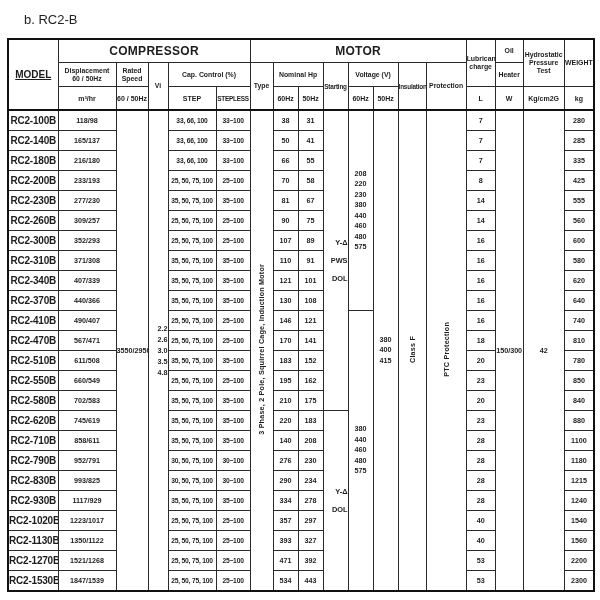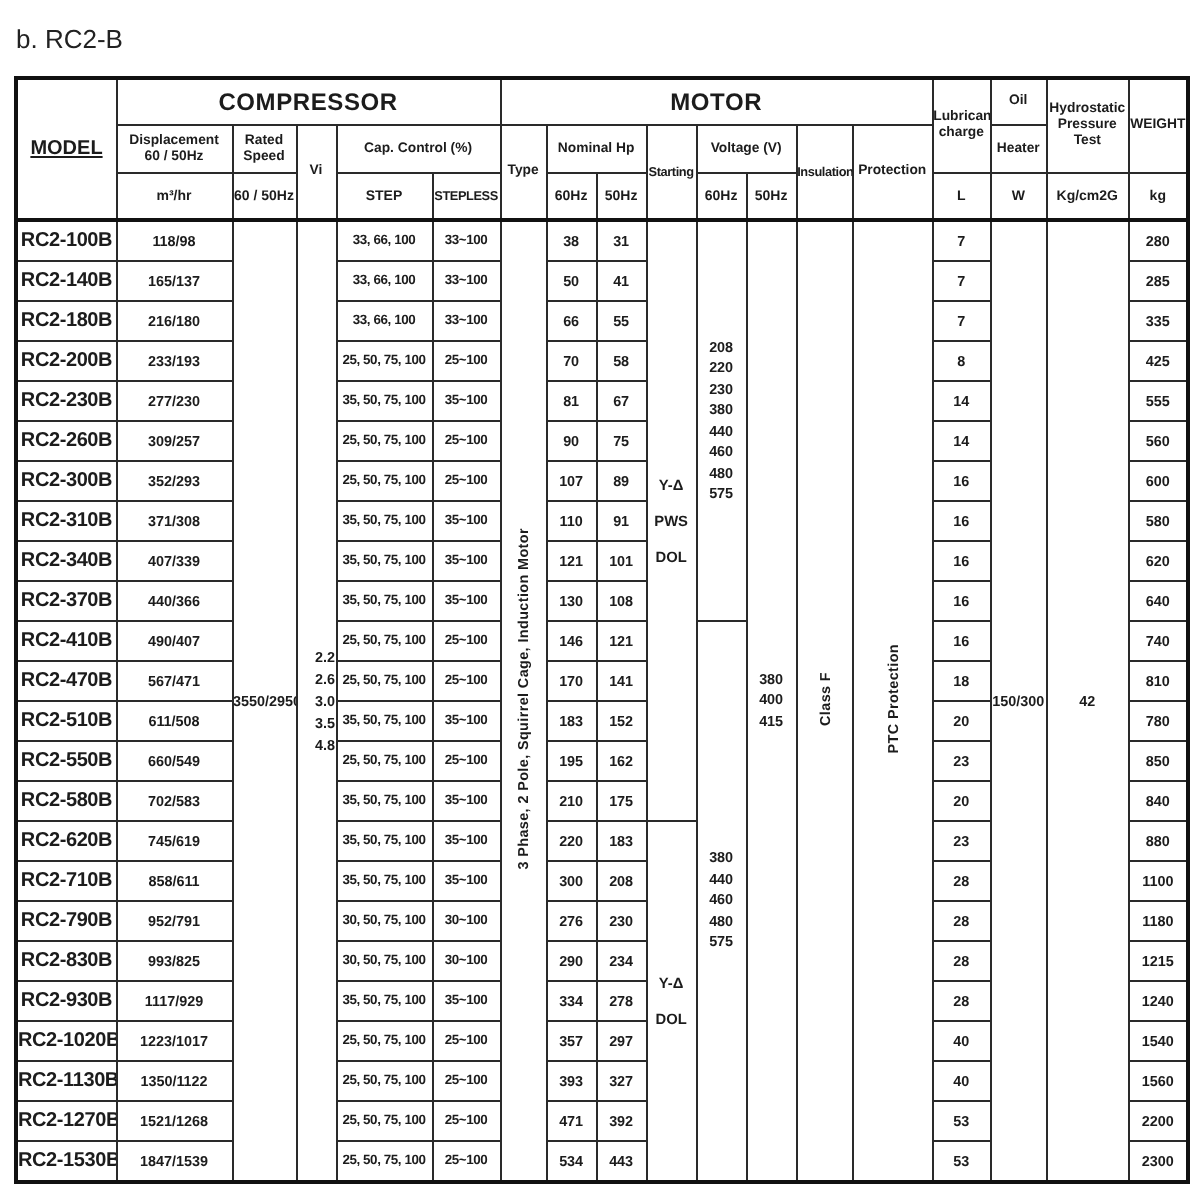--- a/index.html
+++ b/index.html
@@ -1,39 +1,39 @@
 <!DOCTYPE html>
 <html><head>
 <meta charset="utf-8">
 <style>
   html,body{margin:0;padding:0;background:#ffffff;}
   .page{position:relative;width:600px;height:600px;background:#fff;
         font-family:"Liberation Sans", sans-serif;color:#1c1c1c;}
-  .title{position:absolute;left:8px;top:12px;font-size:13px;font-weight:400;color:#222;}
+  .title{position:absolute;left:24px;top:12px;font-size:13px;font-weight:400;color:#222;}
   table.spec{position:absolute;left:7px;top:38px;width:586px;height:528px;
              border-collapse:collapse;table-layout:fixed;
              border:2.5px solid #111;}
   table.spec th, table.spec td{
     border:1px solid #2a2a2a;padding:0;text-align:center;vertical-align:middle;
     font-weight:bold;white-space:nowrap;overflow:hidden;color:#1c1c1c;background:#fff;}
   thead{border-bottom:2px solid #111;}
   thead tr.h1 th{height:22px;}
   thead tr.h2 th{height:23px;}
   thead tr.h3 th{height:22px;}
   th.big{font-size:12px;letter-spacing:.3px;}
   th.model{font-size:10px;text-decoration:underline;}
   th.sub{font-size:6.9px;line-height:8px;}
   th.tight{font-size:6.4px;letter-spacing:-0.2px;}
   th.unit{font-size:7px;}
   tbody td{height:19px;font-size:7.2px;}
   tbody td.model{font-size:10px;letter-spacing:-0.2px;margin-top:23px;}
   tbody td.step{font-size:6.7px;letter-spacing:-0.2px;}
   .lines div{line-height:10.5px;font-size:7.2px;}
   .vilines div{line-height:11px;font-size:7.2px;text-align:right;}
-  .startlines div{line-height:18px;font-size:7.4px;}
+  .startlines div{line-height:18px;font-size:7.4px;text-align:right;}
   .vtext{writing-mode:vertical-rl;transform:rotate(180deg);display:inline-block;
          font-size:7.2px;letter-spacing:.2px;}
 </style>
 </head>
 <body>
 
 <div class="page">
   <div class="title">b. RC2-B</div>
 
   <table class="spec">
@@ -311,21 +311,21 @@
             <div>DOL</div>
           </td>
           <td>23</td>
           <td>880</td>
         </tr>
         <tr>
           <td class="model">RC2-710B</td>
           <td>858/611</td>
           <td class="step">35, 50, 75, 100</td>
           <td class="step">35~100</td>
-          <td>300</td>
+          <td>140</td>
           <td>208</td>
           <td>28</td>
           <td>1100</td>
         </tr>
         <tr>
           <td class="model">RC2-790B</td>
           <td>952/791</td>
           <td class="step">30, 50, 75, 100</td>
           <td class="step">30~100</td>
           <td>276</td>

